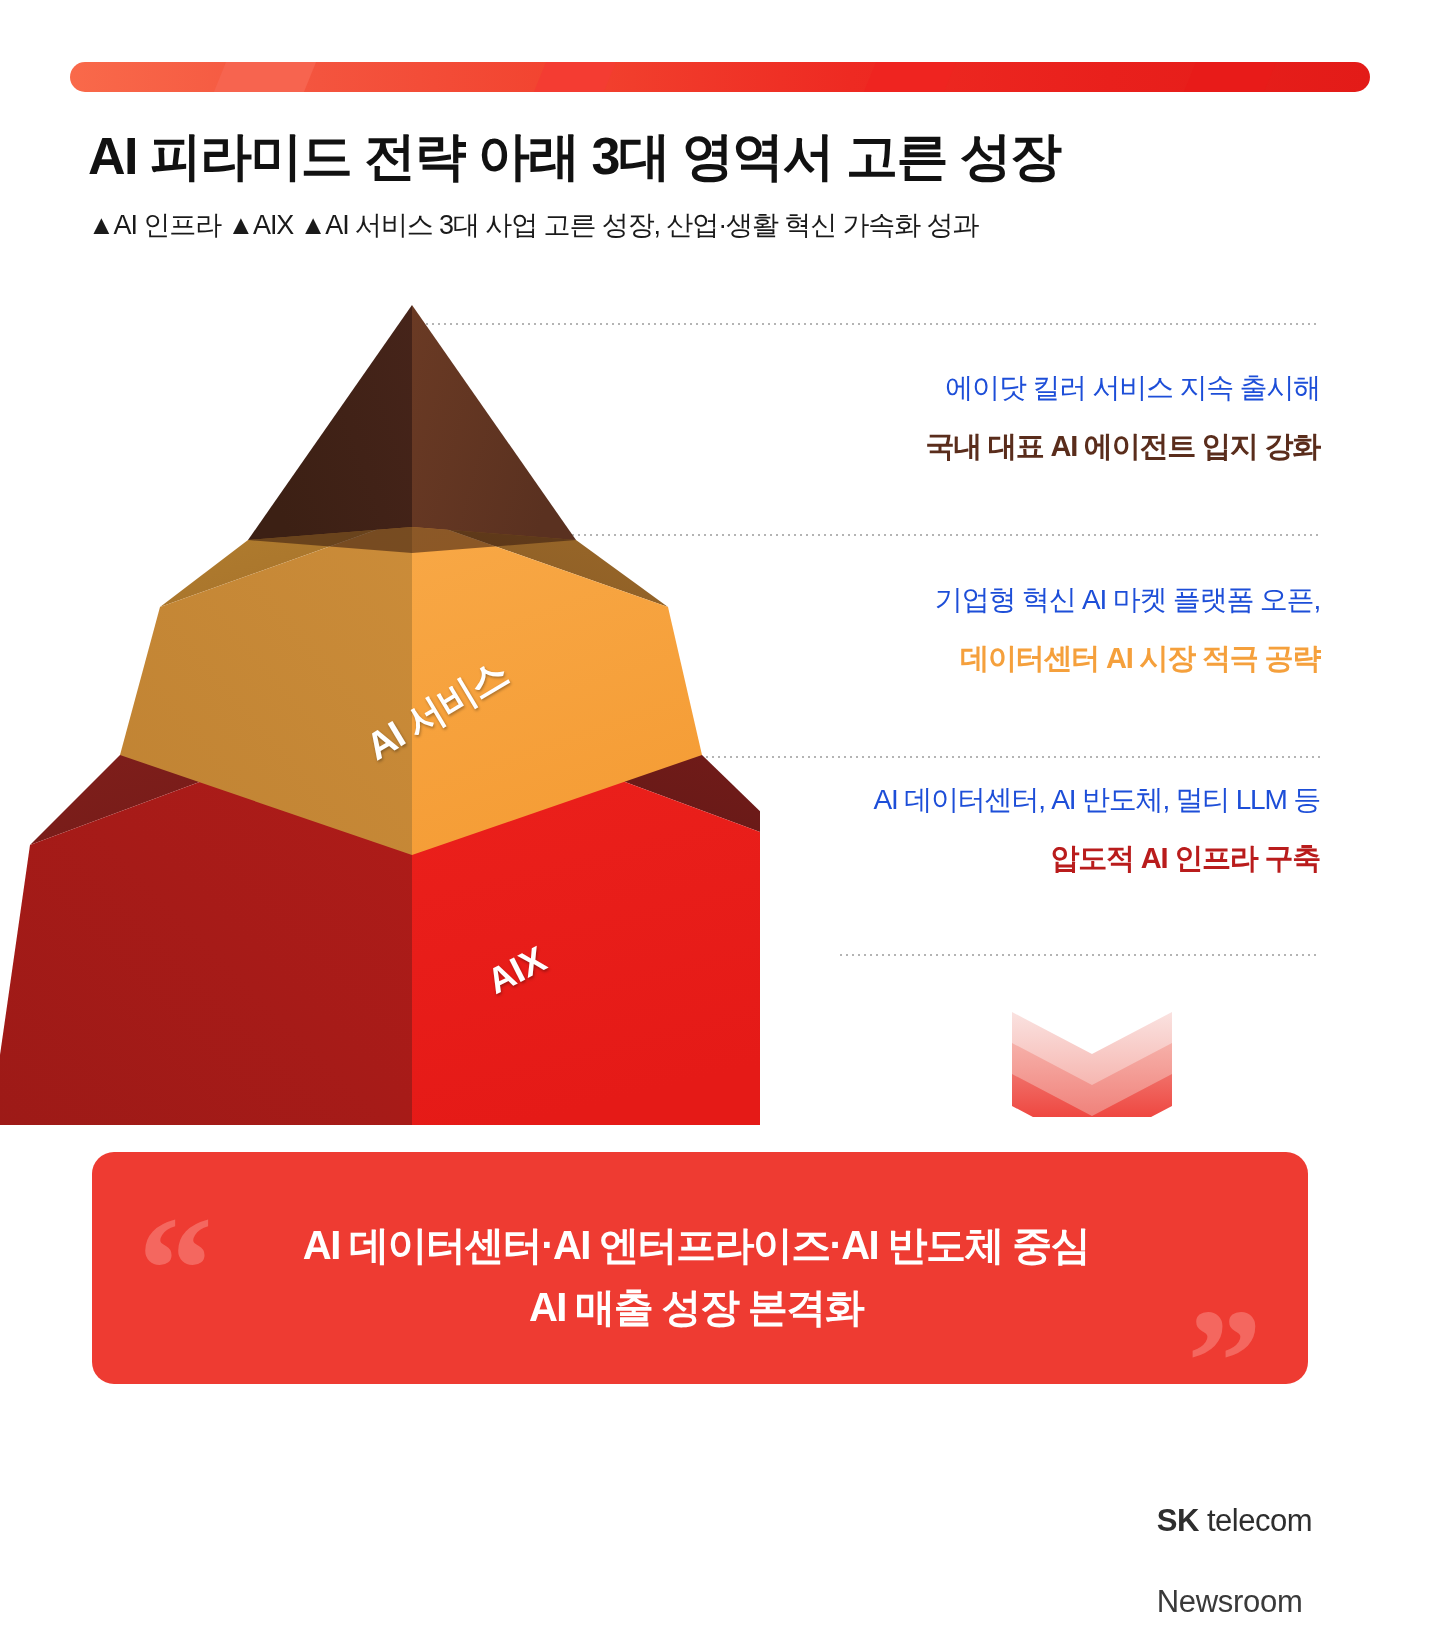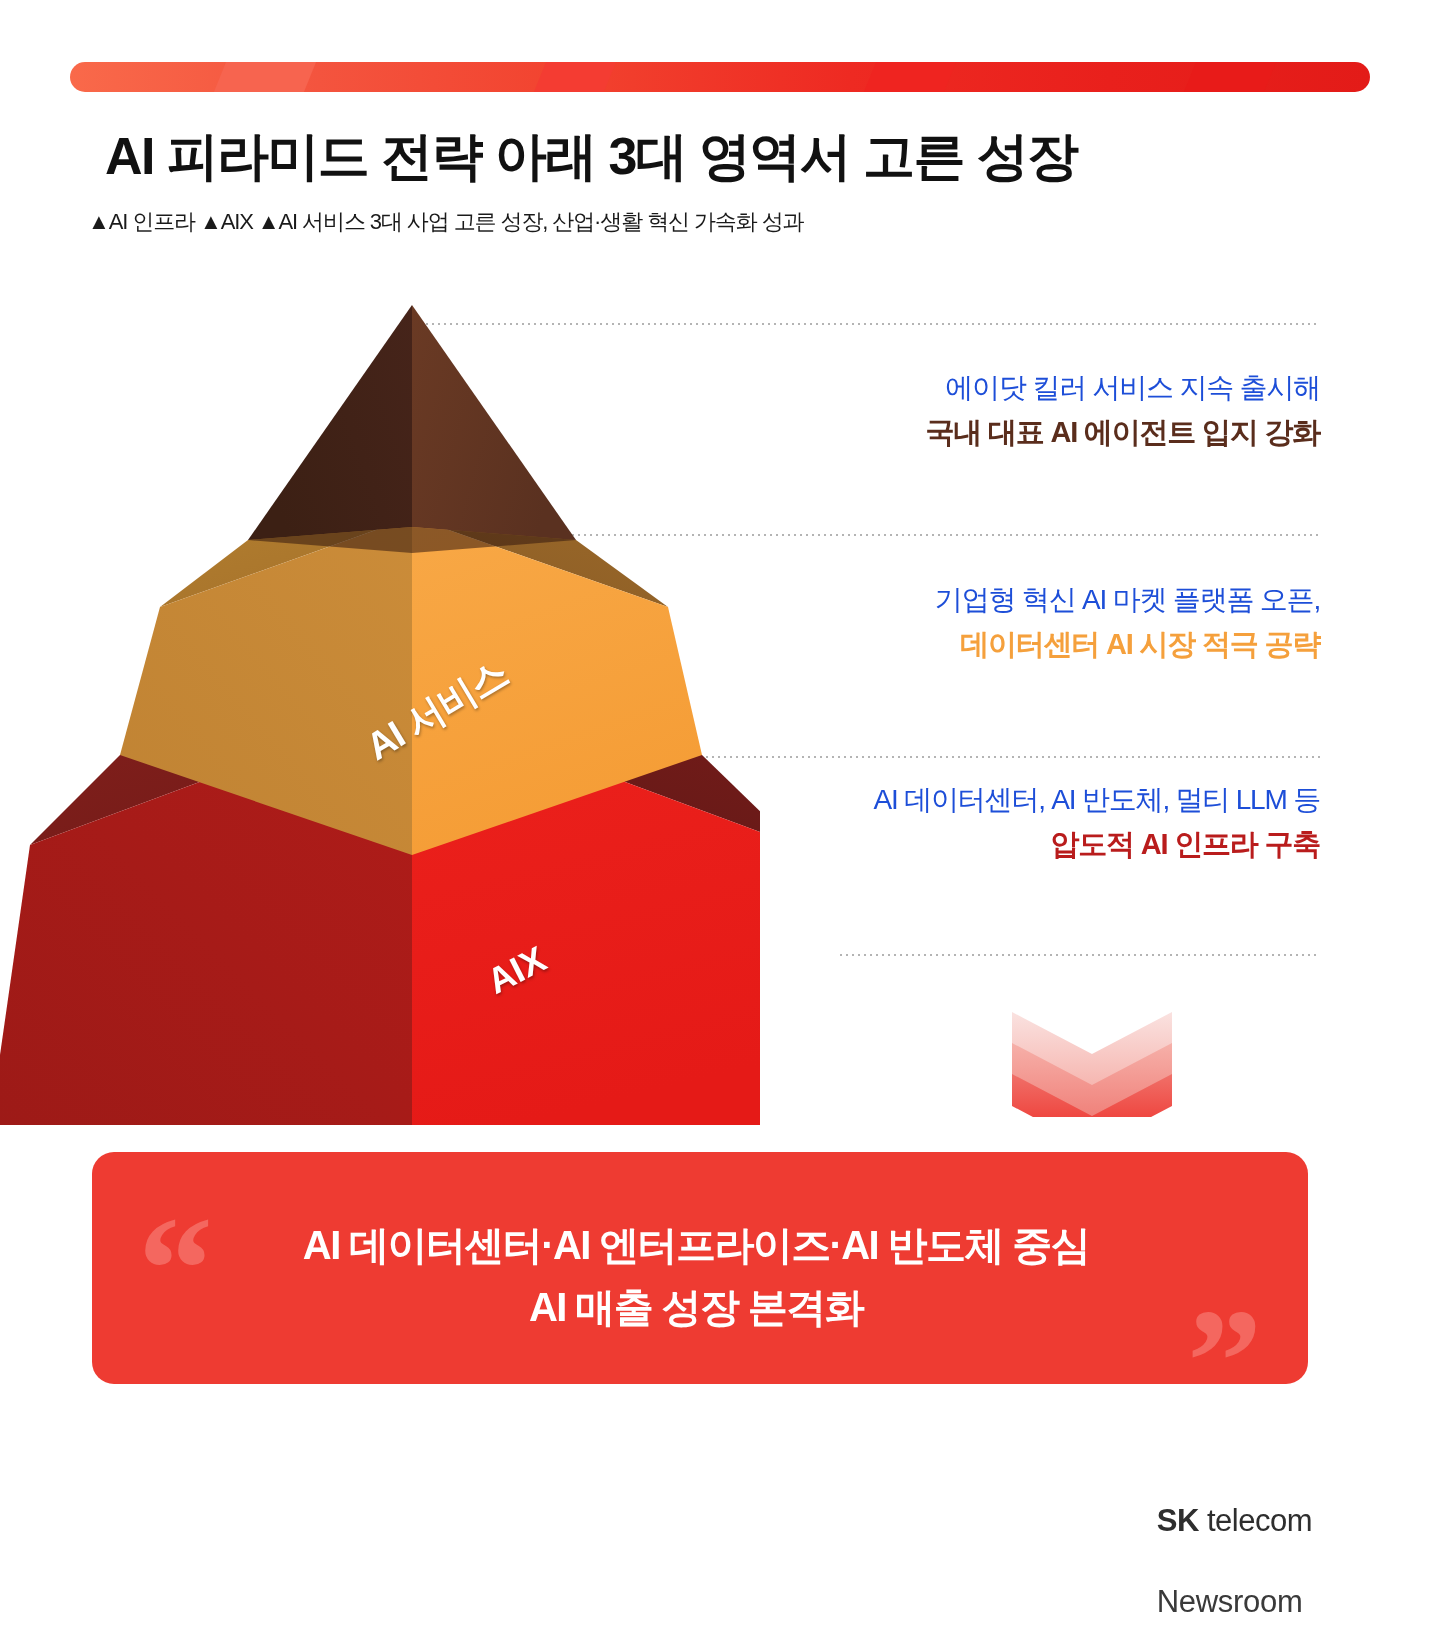--- a/index.html
+++ b/index.html
@@ -25,26 +25,25 @@
   .seg3{ left:800px; width:80px;  background:#ef2420; transform:skewX(-22deg); }
   .seg4{ left:1120px;width:80px;  background:#e81b19; transform:skewX(-22deg); }
 
   
   #headline{
     position:absolute; left:88px; top:125px;
     width:1260px;
     font-size:52px; font-weight:bold; color:#111111;
     letter-spacing:-1.6px; line-height:1.2;
     white-space:nowrap;
-    margin-left:17px;
   }
   #subhead{
     position:absolute; left:88px; top:208px;
     width:1280px;
-    font-size:22px; font-weight:normal; color:#1a1a1a;
+    font-size:27px; font-weight:normal; color:#1a1a1a;
     letter-spacing:-1.1px; line-height:1.3;
     white-space:nowrap;
   }
 
   
   .dotline{
     position:absolute; height:2px;
     background-image:radial-gradient(circle, #b4b4b4 1px, rgba(0,0,0,0) 1.2px);
     background-size:6px 2px;
     background-repeat:repeat-x;
@@ -89,21 +88,21 @@
     position:absolute; right:120px;
     text-align:right; white-space:nowrap;
   }
   .side-top{
     font-size:28px; font-weight:normal; color:#1d4ed8;
     letter-spacing:-1.2px; line-height:1.45;
   }
   .side-bold{
     font-size:29px; font-weight:bold;
     letter-spacing:-1.2px; line-height:1.45;
-    margin-top:2px;
+    margin-top:16px;
   }
   #block-service{ top:368px; }
   #block-service .side-bold{ color:#5a2d1c; }
   #block-aix{ top:580px; }
   #block-aix .side-bold{ color:#f5a03c; }
   #block-infra{ top:780px; }
   #block-infra .side-bold{ color:#b91c1c; }
 
   
   #chevrons{ position:absolute; left:1012px; top:1012px; width:160px; height:105px; }

